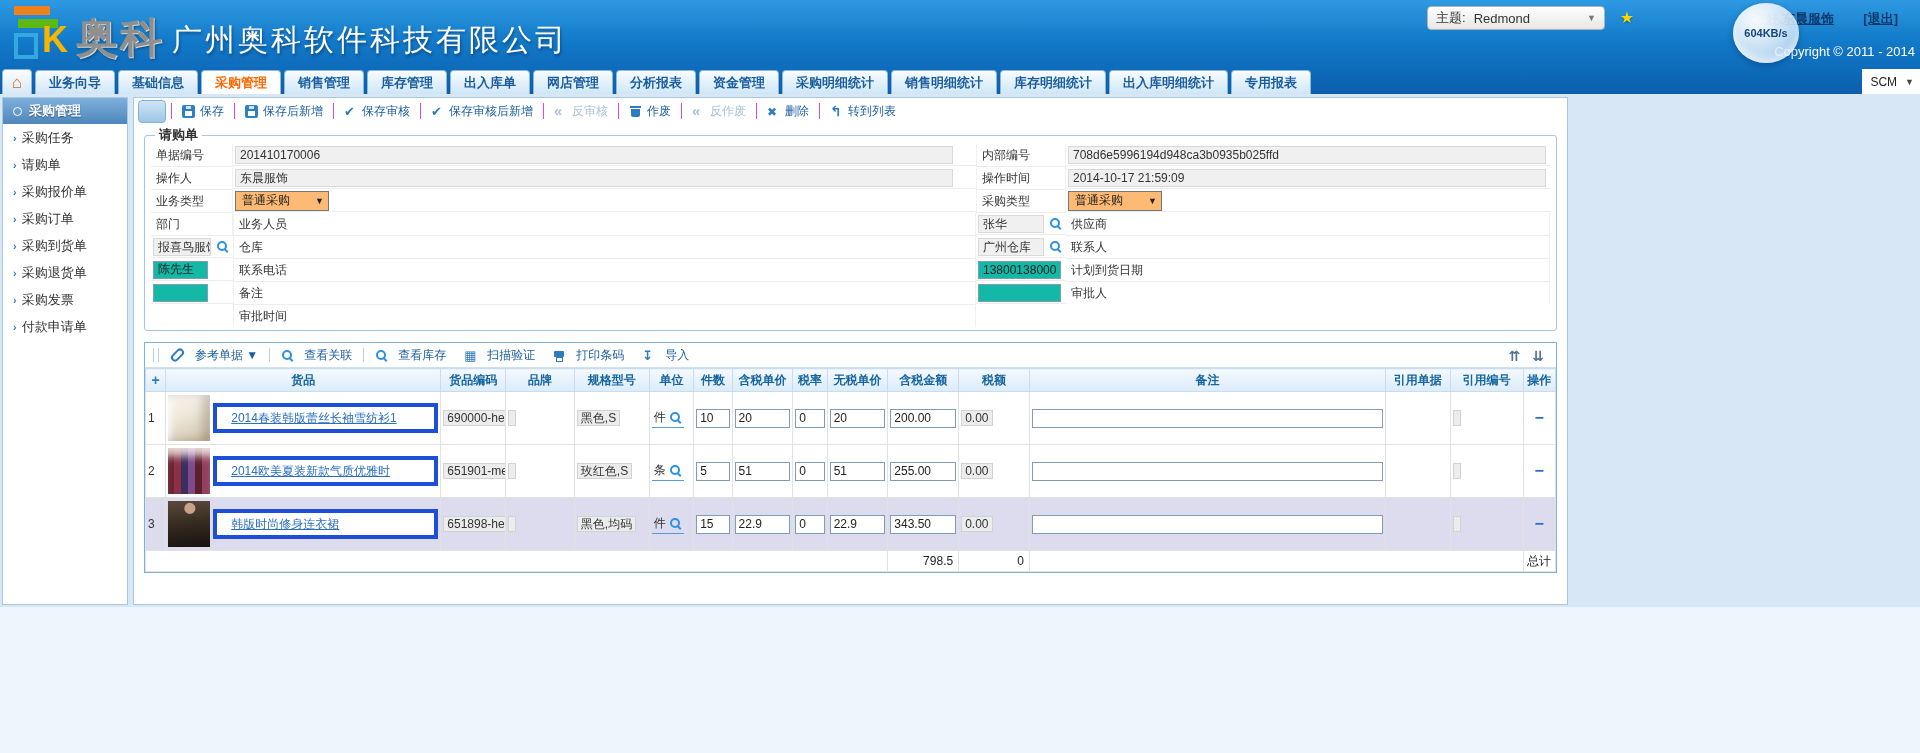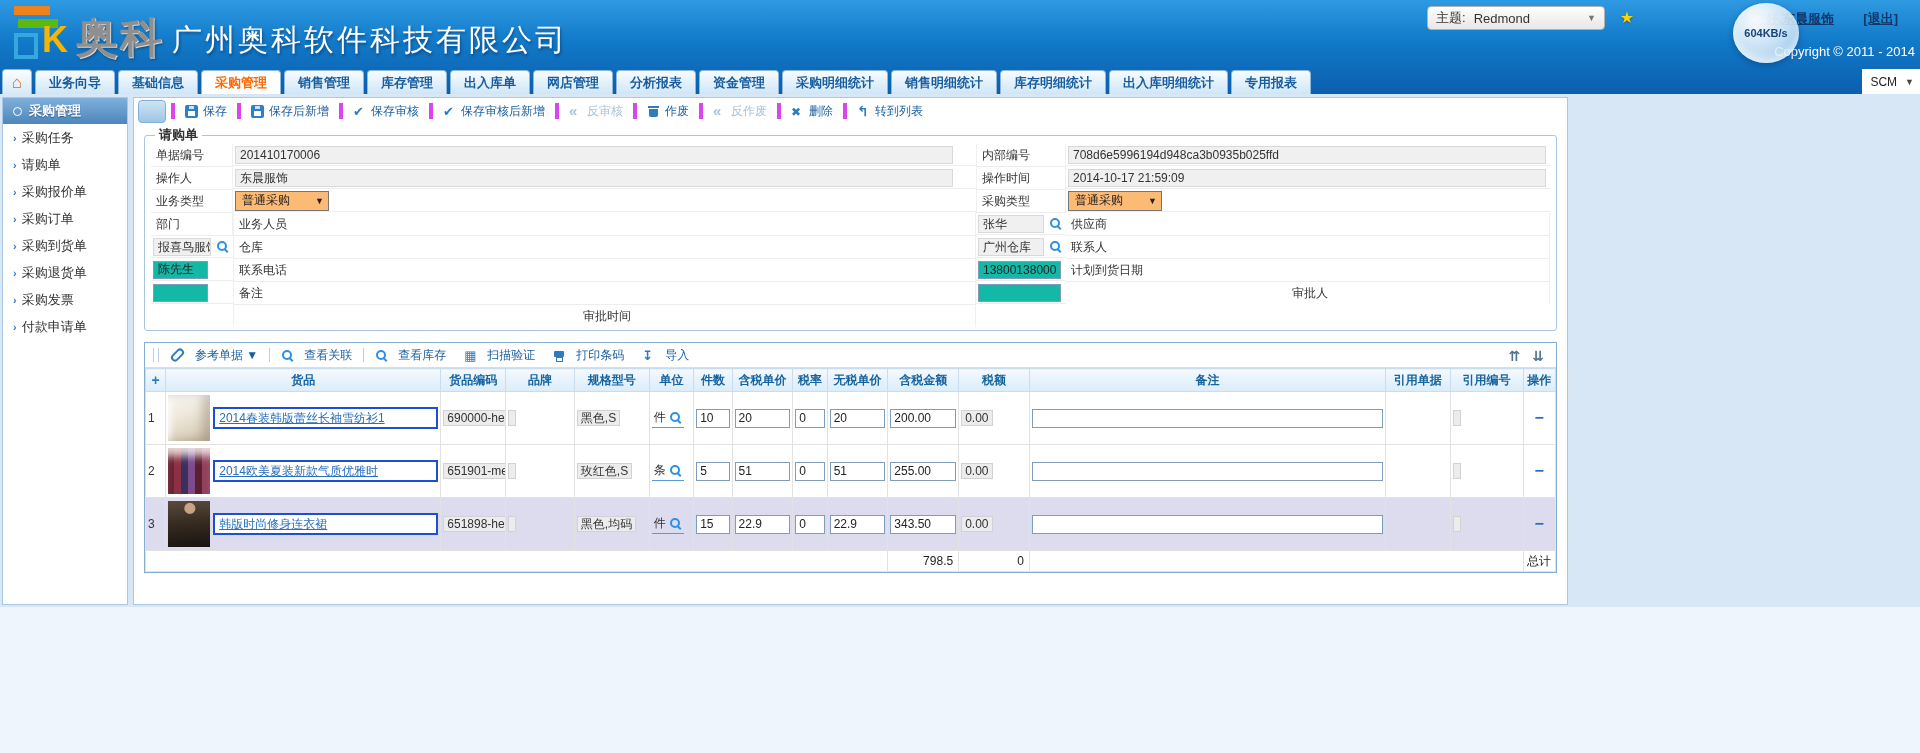--- a/index.html
+++ b/index.html
@@ -47,21 +47,21 @@
   .sbhead{height:26px;background:linear-gradient(#7fb0dc,#4d86bb);color:#fff;font-size:13px;font-weight:bold;
           display:flex;align-items:center;gap:7px;padding-left:10px;text-shadow:0 1px 1px rgba(0,0,40,.4);}
   .sbhead .dot{width:7px;height:7px;border:1px solid #fff;border-radius:50%;}
   .sitem{height:27px;display:flex;align-items:center;gap:5px;padding-left:10px;font-size:13px;color:#333;cursor:pointer;}
   .sitem .arr{color:#2a7fc9;font-size:11px;font-weight:bold;}
   .main{position:absolute;left:133px;top:3px;width:1435px;height:508px;background:#fff;border:1px solid #a9c8e2;box-sizing:border-box;}
   
   .tb1{height:26px;display:flex;align-items:center;padding-left:4px;}
   .knob{width:26px;height:21px;background:linear-gradient(#cfe4f5,#9dc6e6);border:1px solid #7fb0d8;border-radius:4px;margin-right:5px;cursor:pointer;}
   .tbtn{display:inline-flex;align-items:center;gap:5px;padding:0 10px;font-size:12px;color:#1a5d9e;height:16px;
-        border-left:4px solid #d946ef;cursor:pointer;white-space:nowrap;}
+        border-left:1px solid #d946ef;cursor:pointer;white-space:nowrap;}
   .tbtn.disabled{color:#a9c3d9;cursor:default;}
   .tbtn.disabled [data-icon]::before,.tbtn.disabled [data-icon]::after{color:#a9c3d9;background:none;}
   [data-icon]{width:13px;height:13px;display:inline-block;position:relative;flex:0 0 13px;}
   [data-icon="save"]{background:#2f7fc4;border-radius:2px;}
   [data-icon="save"]::before{content:"";position:absolute;left:4px;top:1px;width:5px;height:3px;background:#cfe3f3;}
   [data-icon="save"]::after{content:"";position:absolute;left:3px;top:6px;width:7px;height:5px;background:#fff;}
   [data-icon="check"]::before{content:"✔";color:#2e7bc0;font-size:13px;line-height:13px;font-weight:bold;}
   [data-icon="revoke"]::before{content:"«";color:#9dbcd8;font-size:15px;font-weight:bold;line-height:11px;}
   [data-icon="trash"]::before{content:"";position:absolute;left:1px;top:1px;width:11px;height:2px;background:#2e7bc0;}
   [data-icon="trash"]::after{content:"";position:absolute;left:2px;top:4px;width:9px;height:8px;background:#2e7bc0;border-radius:0 0 2px 2px;}
@@ -75,21 +75,21 @@
   [data-icon="print"]::before{content:"";position:absolute;left:1px;top:2px;width:10px;height:6px;background:#2e7bc0;border-radius:1px;}
   [data-icon="print"]::after{content:"";position:absolute;left:3px;top:8px;width:5px;height:3px;background:#fff;border:1px solid #2e7bc0;}
   [data-icon="import"]::before{content:"↧";color:#2e7bc0;font-size:13px;font-weight:bold;line-height:13px;}
   
   fieldset.req{margin:2px 10px 0;border:1px solid #a9c6e0;border-radius:3px;padding:0 6px 3px;}
   fieldset.req legend{font-size:13px;font-weight:bold;color:#333;padding:0 4px;margin-left:4px;}
   .fgrid{display:grid;grid-template-columns:82px 743px 90px 1fr;}
   .fl{font-size:12px;color:#333;height:22px;line-height:22px;padding-left:5px;border-bottom:1px solid #ededed;border-right:1px solid #f0f0f0;}
   .fl.mid{border-left:1px solid #f0f0f0;}
   .fv{height:22px;display:flex;align-items:center;border-bottom:1px solid #ededed;padding:0 4px 0 2px;box-sizing:border-box;}
-  .nb{border-bottom:none;text-align:center;}
+  .nb{border-bottom:none;}
   .ro{background:#f0f0f0;border:1px solid #d9d9d9;height:16px;line-height:16px;font-size:12px;color:#333;
       padding:0 4px;box-sizing:content-box;overflow:hidden;white-space:nowrap;}
   .w97{width:96%;} .w100{flex:1;}
   .lk-l{width:88%;margin-right:5px;} .lk-r{flex:1;margin-right:5px;}
   .ti{height:18px;border:1px solid #7f9db9;font-size:12px;color:#222;padding:0 4px;font-family:inherit;box-sizing:border-box;background:#14b8a6;}
   .ti.w72{width:72%;} .ti.wfull{width:99%;}
   .selbox{display:inline-flex;align-items:center;width:94px;height:20px;border:1px solid #767676;background:#fdba74;
           font-size:12px;color:#222;padding:0 4px 0 6px;box-sizing:border-box;cursor:pointer;}
   .selbox .caret{margin-left:auto;font-size:9px;color:#222;}
   
@@ -109,22 +109,22 @@
   tr.sel td{background:#dcdcee;}
   .rowno{font-size:12px;color:#333;padding-left:2px;}
   .item-cell{display:flex;align-items:center;gap:3px;}
   .pimg{width:42px;height:46px;flex:0 0 42px;}
   [data-img="blouse"]{background:linear-gradient(160deg,#faf6ef 0%,#efe9dc 40%,#ddd3c0 75%,#c4b79e 100%);
                       box-shadow:inset -8px 0 10px rgba(110,90,70,.3),inset 3px 4px 6px rgba(255,255,255,.8);}
   [data-img="dresses"]{background:linear-gradient(90deg,#6b2433 0 15%,#8c3046 15% 30%,#3a2f5e 30% 48%,#7d4a8c 48% 64%,#5c1f2e 64% 82%,#92405e 82% 100%);
                        box-shadow:inset 0 14px 8px -6px rgba(250,245,240,.85);}
   [data-img="black-dress"]{background:radial-gradient(circle at 52% 16%,#caa285 0 5px,rgba(0,0,0,0) 6px),
                            linear-gradient(175deg,#5a4a3c 0%,#352a20 50%,#171310 100%);}
-  .name-in{flex:1;min-width:0;height:22px;border:2px solid #1d4ed8;color:#2a6fc0;text-decoration:underline;
-           font-size:12px;padding:0 4px;background:#fff;font-family:inherit;box-sizing:border-box;}
+  .name-in{flex:1;min-width:0;height:30px;border:4px solid #1d4ed8;color:#2a6fc0;text-decoration:underline;
+           font-size:12px;padding:0 14px;background:#fff;font-family:inherit;box-sizing:border-box;}
   .gro{width:100%;box-sizing:border-box;background:#ececec;border:1px solid #d2d2d2;height:17px;line-height:17px;
        padding:0 3px;font-size:12px;color:#333;overflow:hidden;white-space:nowrap;}
   .gin{width:100%;box-sizing:border-box;height:19px;border:1px solid #7f9db9;font-size:12px;color:#222;padding:0 3px;font-family:inherit;background:#fff;}
   .unit-wrap{display:inline-flex;align-items:center;gap:3px;border-bottom:1px solid #5a9bd5;padding:0 2px 1px;cursor:pointer;}
   .minus{display:block;text-align:center;color:#2a6fc0;font-weight:bold;font-size:16px;cursor:pointer;}
   tr.tot td{height:18px;background:#fff;border-top:1px solid #b0b0b0;}
   tr.tot .num{text-align:right;padding-right:5px;color:#222;}
   tr.tot .lbl{text-align:right;padding-right:4px;color:#222;}
 </style>
 </head>

